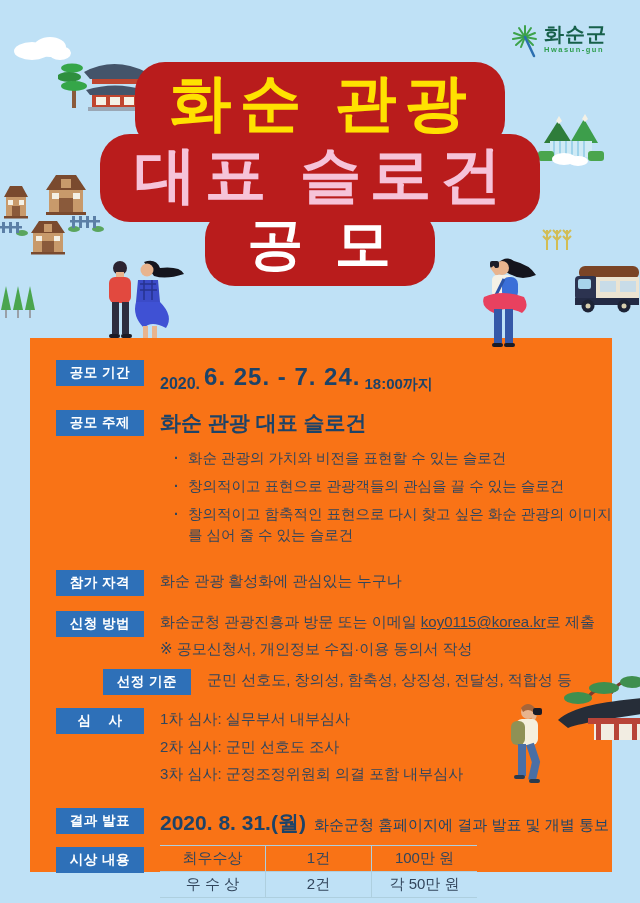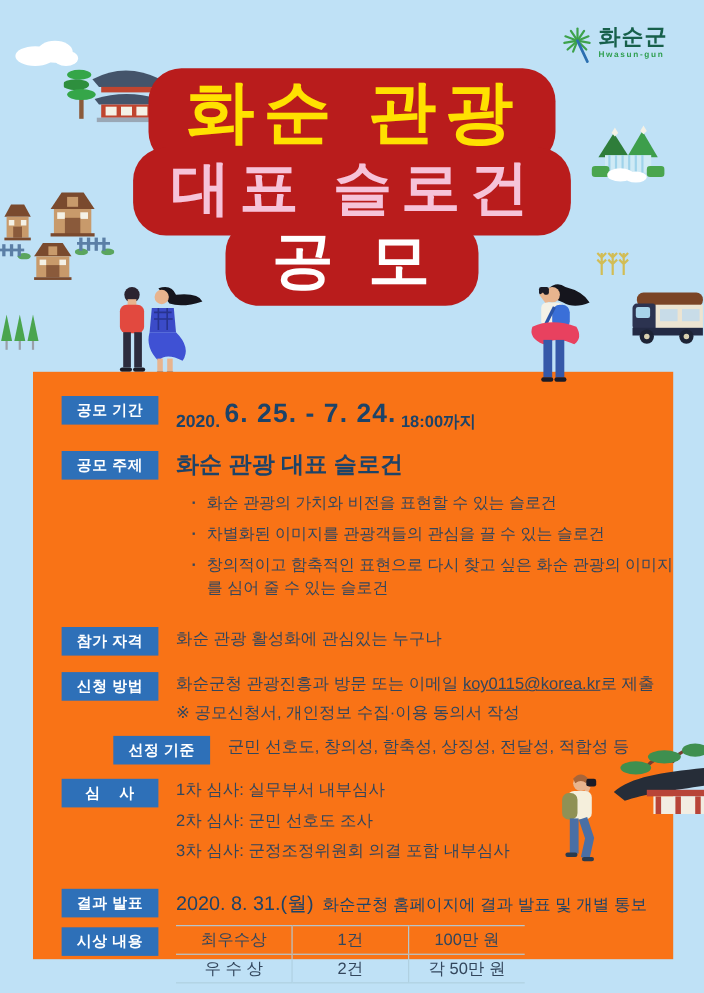--- a/index.html
+++ b/index.html
@@ -14,21 +14,21 @@
   .logo-text{margin-left:4px;line-height:1;}
   .logo-name{font-size:20px;font-weight:800;color:#17604b;letter-spacing:1px;}
   .logo-rom{font-size:7.5px;font-weight:700;color:#2f9e4f;letter-spacing:1.5px;margin-top:2px;}
   
   .title-stack{top:62px;left:0;width:640px;display:flex;flex-direction:column;align-items:center;z-index:2;}
   .t-row{
     background:#b91c1c;border-radius:30px;line-height:1;font-weight:800;
     text-align:center;letter-spacing:8px;padding:10px 30px 16px 34px;
   }
   .t-row1{color:#ffe100;font-size:62px;margin-bottom:-16px;}
-  .t-row2{color:#f6c3d9;font-size:54px;z-index:1;}
+  .t-row2{color:#f6c3d9;font-size:62px;z-index:1;}
   .t-row3{color:#ffffff;font-size:56px;margin-top:-14px;padding:8px 36px 14px 42px;}
   
   .panel{
     top:338px;left:30px;width:582px;height:534px;background:#f97316;z-index:1;
     box-sizing:border-box;padding:22px 0 0 26px;
   }
   .row{display:flex;align-items:flex-start;}
   .badge{
     flex:none;width:88px;box-sizing:border-box;background:#2e70b8;color:#fff;
     font-size:13.5px;font-weight:700;text-align:center;padding:4px 2px;
@@ -41,21 +41,21 @@
   .date-main{font-size:24px;margin:0 4px;letter-spacing:1px;}
   .date-time{font-size:15px;}
   .theme-heading{font-size:21px;font-weight:800;color:#1d4368;margin-top:-2px;}
   ul.bullets{list-style:none;margin:10px 0 0 14px;padding:0;}
   ul.bullets li{font-size:14.5px;color:#33465c;margin-bottom:7px;position:relative;padding-left:14px;}
   ul.bullets li::before{content:"\00B7";font-weight:900;position:absolute;left:0;}
   .underline{text-decoration:underline;}
   .note{margin-top:5px;}
   .multi-line div{margin-bottom:6px;}
   .result-line{display:flex;align-items:baseline;}
-  .result-date{font-weight:400;color:#1d4368;font-size:18px;margin-right:8px;}
+  .result-date{font-weight:700;color:#1d4368;font-size:21px;margin-right:8px;}
   .award-table{border-collapse:collapse;margin-left:16px;margin-top:-2px;}
   .award-table td{
     width:105px;height:25px;text-align:center;font-size:15px;color:#33465c;
     border-top:1.5px solid #aecfdf;border-bottom:1.5px solid #aecfdf;padding:0;
   }
   .award-table td + td{border-left:1.5px solid #aecfdf;}
   
   .m1{margin-top:0;} .m2{margin-top:15px;justify-content:flex-end;} .m3{margin-top:17px;} .m4{margin-top:15px;}
   .m5{margin-top:9px;padding-left:47px;} .m6{margin-top:13px;} .m7{margin-top:17px;} .m8{margin-top:9px;}
   
@@ -275,21 +275,21 @@
       <span class="date-time">18:00까지</span>
     </div>
   </div>
 
   <div class="row m2">
     <div class="badge">공모 주제</div>
     <div class="content">
       <div class="theme-heading">화순 관광 대표 슬로건</div>
       <ul class="bullets">
         <li>화순 관광의 가치와 비전을 표현할 수 있는 슬로건</li>
-        <li>차별화된 이미지를 관광객들의 관심을 끌 수 있는 슬로건</li>
+        <li>창의적이고 표현으로 관광객들의 관심을 끌 수 있는 슬로건</li>
         <li>창의적이고 함축적인 표현으로 다시 찾고 싶은 화순 관광의 이미지를 심어 줄 수 있는 슬로건</li>
       </ul>
     </div>
   </div>
 
   <div class="row m3">
     <div class="badge">참가 자격</div>
     <div class="content">화순 관광 활성화에 관심있는 누구나</div>
   </div>
 

